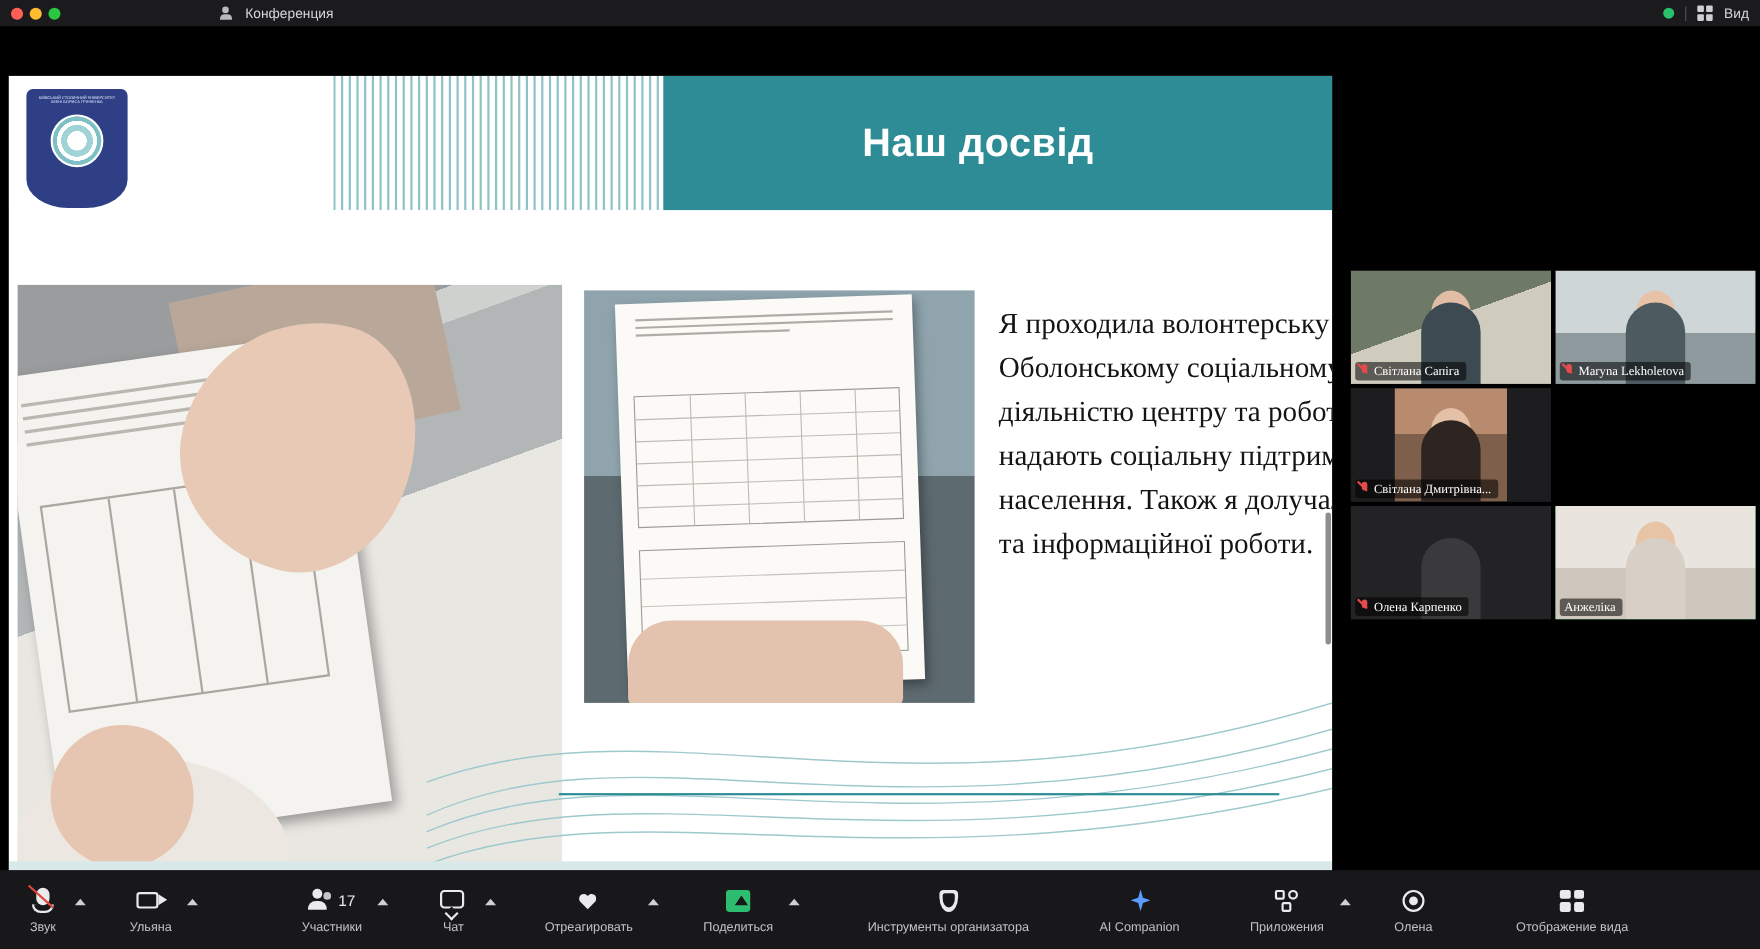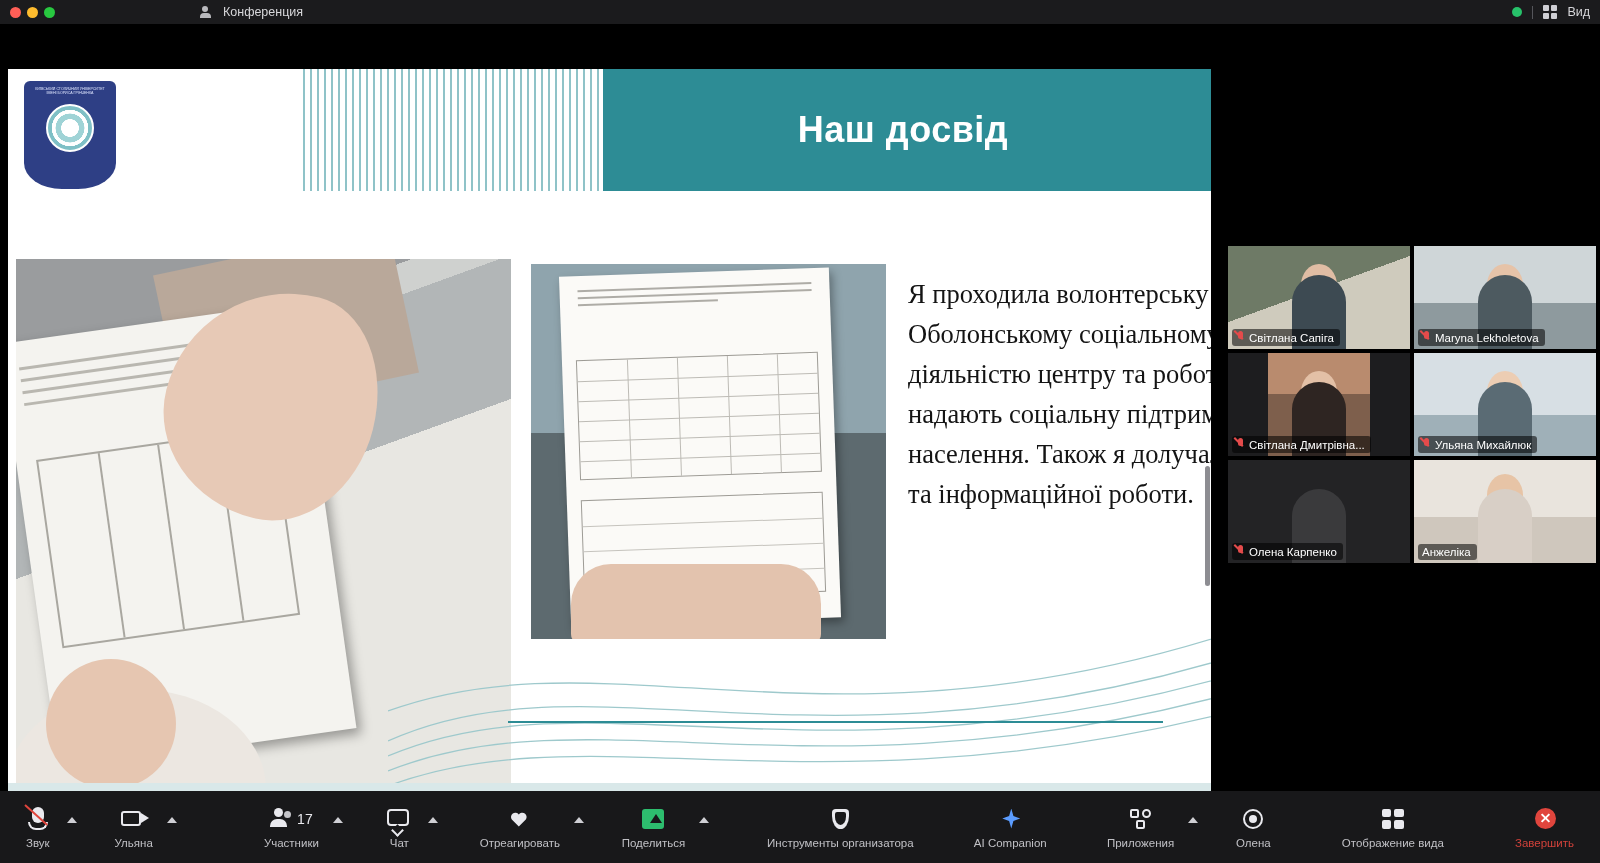--- a/index.html
+++ b/index.html
@@ -57,21 +57,21 @@
   }
   .slide {
     position: absolute; left: 0; top: 23px; width: 1203px; height: 742px;
     background: #fff; overflow: hidden;
   }
 
   
   .slide-head { position: absolute; left: 0; top: 0; width: 1203px; height: 122px; background: #fff; }
   .head-teal { position: absolute; right: 0; top: 0; width: 608px; height: 122px; background: #2d8c95; }
   .head-title {
-    position: absolute; right: 4px; top: 0; width: 608px; height: 122px;
+    position: absolute; right: 18px; top: 0; width: 608px; height: 122px;
     display: flex; align-items: center; justify-content: center;
     color: #fff; font-size: 36px; font-weight: bold; letter-spacing: .5px;
   }
   .head-stripes { position: absolute; left: 295px; top: 0; width: 300px; height: 122px; overflow: hidden; }
   .head-stripes i {
     position: absolute; top: 0; width: 2px; height: 122px; background: #8fc3c8;
   }
   .logo {
     position: absolute; left: 16px; top: 12px; width: 92px; height: 108px;
   }
@@ -156,21 +156,21 @@
     color: #141414;
   }
   .wave-box { position: absolute; left: 380px; bottom: 20px; width: 830px; height: 200px; }
   .teal-line { position: absolute; left: 500px; bottom: 88px; width: 655px; height: 2px; background: #2d8c95; }
   .slide-foot { position: absolute; left: 0; bottom: 0; width: 1203px; height: 28px; background: #d9e8e9; }
 
   
   .tiles { position: absolute; left: 1228px; top: 222px; width: 368px; }
   .tile-row { display: flex; gap: 4px; margin-bottom: 4px; }
   .tile {
-    position: relative; width: 182px; height: 103px; background: #2a2a2c; overflow: hidden;
+    position: relative; width: 182px; height: 103px; background: #2a2a2c; overflow: hidden; font-family: Liberation Serif, serif;
   }
   .tile.active { outline: 3px solid #2dbd6e; outline-offset: -3px; }
   .tile-center { display: flex; justify-content: center; }
   .tile .bg { position: absolute; inset: 0; }
   .tile .face {
     position: absolute; left: 50%; transform: translateX(-50%); bottom: 0;
     width: 54px; height: 74px; border-radius: 27px 27px 0 0;
   }
   .tile .head {
     position: absolute; left: 50%; transform: translateX(-50%); top: 18px;
@@ -489,29 +489,20 @@
         <div class="tile">
           <div class="bg" style="background:#1d1d1f"></div>
           <div class="bg" style="left:40px;right:40px;background:linear-gradient(180deg,#b98b6e 0 40%,#7e5f4c 40% 100%)"></div>
           <div class="head" style="background:#e3c0a6"></div>
           <div class="face" style="background:#2e2522"></div>
           <div class="name">
             <span class="mutemic"></span>
             <span>Світлана Дмитрівна...</span>
           </div>
         </div>
-        <div class="tile">
-          <div class="bg" style="background:linear-gradient(180deg,#d7dfe4 0 60%,#9fb0b8 60% 100%)"></div>
-          <div class="head" style="background:#eccdb3"></div>
-          <div class="face" style="background:#5a6b74"></div>
-          <div class="name">
-            <span class="mutemic"></span>
-            <span>Ульяна Михайлюк</span>
-          </div>
-        </div>
       </div>
       <div class="tile-row">
         <div class="tile">
           <div class="bg" style="background:#232325"></div>
           <div class="head" style="background:#dcd7d2;top:30px"></div>
           <div class="face" style="background:#3a3a3c"></div>
           <div class="name">
             <span class="mutemic"></span>
             <span>Олена Карпенко</span>
           </div>
@@ -650,20 +641,14 @@
             <i></i>
             <i></i>
           </span>
         </span>
       <span class="lbl">Отображение вида</span>
     </div>
 
     <div style="width:56px"></div>
 
     <div class="spacer"></div>
-    <div class="tb-item" style="color:#e0453d;padding-right:26px">
-      <span class="tb-ico">
-          <span class="leave-ico"></span>
-        </span>
-      <span class="lbl">Завершить</span>
-    </div>
   </div>
 </div>
 
 </body></html>

